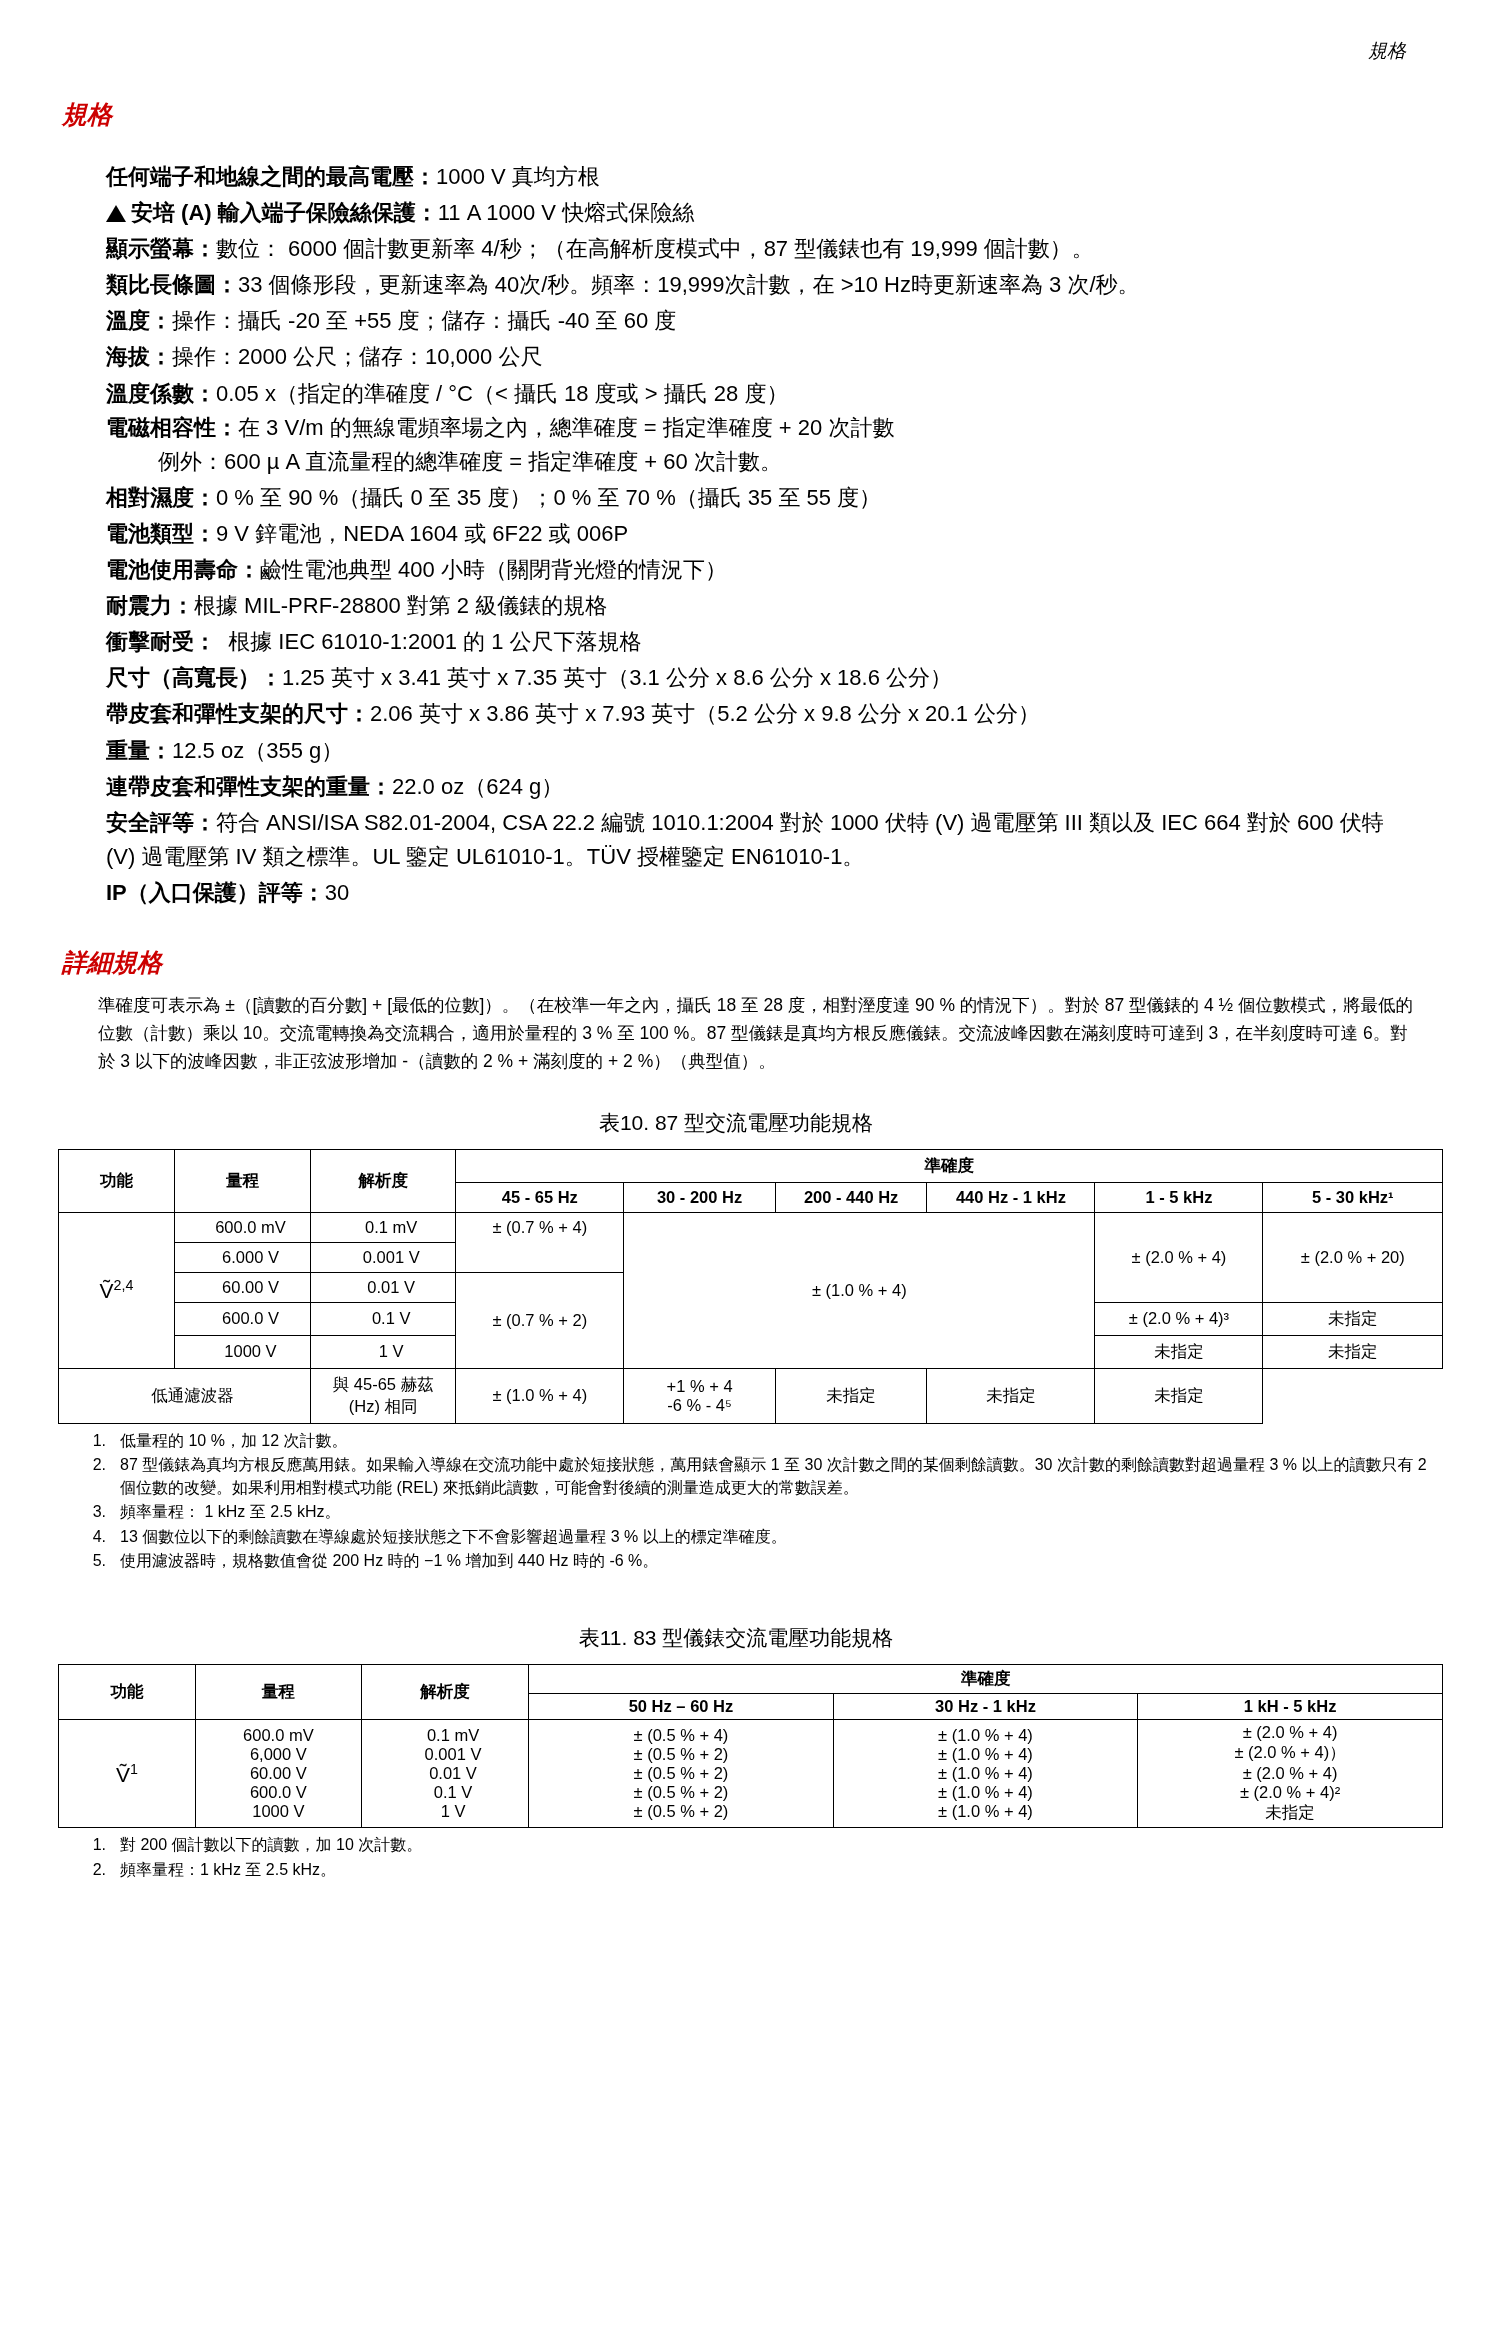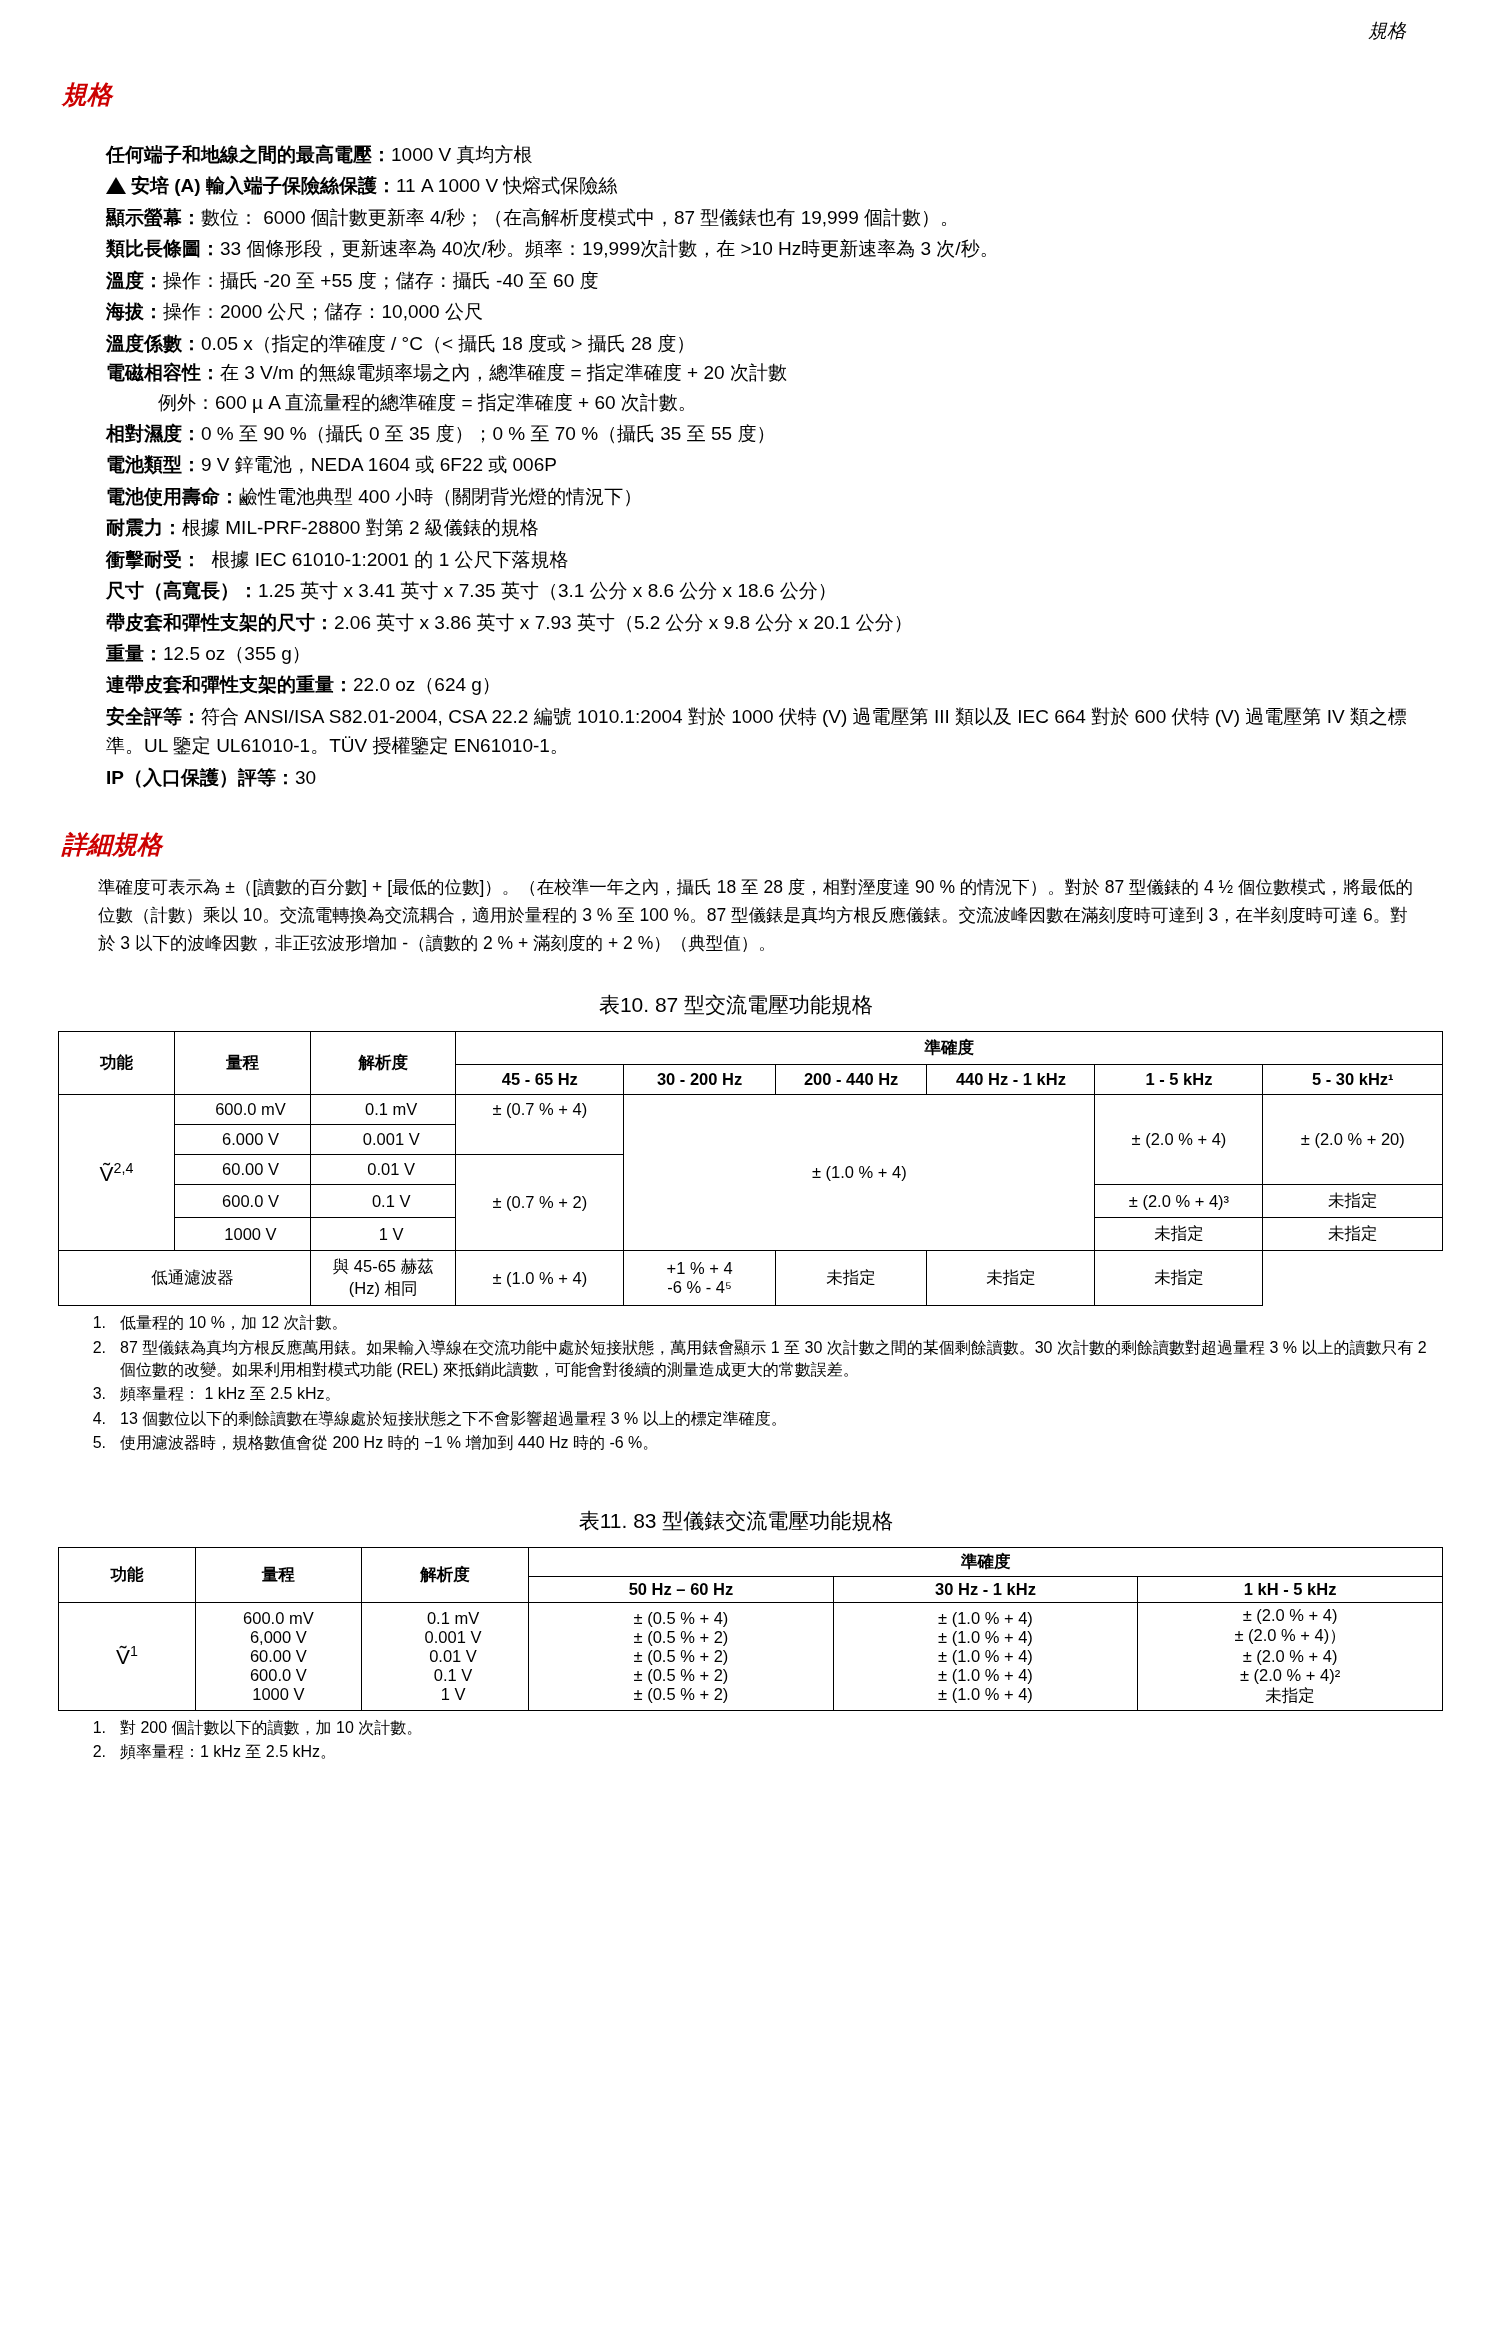--- a/index.html
+++ b/index.html
@@ -10,42 +10,42 @@
   body {
     width: 1501px;
     font-family: "Liberation Sans", sans-serif;
     color: #000000;
     -webkit-font-smoothing: antialiased;
   }
   .page {
     width: 1472px;
     min-height: 2345px;
     box-sizing: border-box;
-    padding: 18px 58px 20px 58px;
+    padding: 38px 58px 20px 58px;
     position: relative;
   }
   .header-right {
     text-align: right;
     font-style: italic;
     font-size: 19px;
     color: #000;
     margin-bottom: 34px;
     padding-right: 8px;
   }
   h2.section-title {
     color: #cc0000;
     font-size: 25px;
     font-weight: bold;
     font-style: italic;
     margin: 0 0 12px 0;
     padding-left: 4px;
   }
   .spec-body {
     padding-left: 48px;
-    font-size: 19px;
+    font-size: 22px;
     line-height: 1.55;
     margin-top: 29px;
   }
   .spec-line {
     margin: 2px 0;
   }
   .spec-line.tight {
     margin: 0;
   }
   .indent1 {

